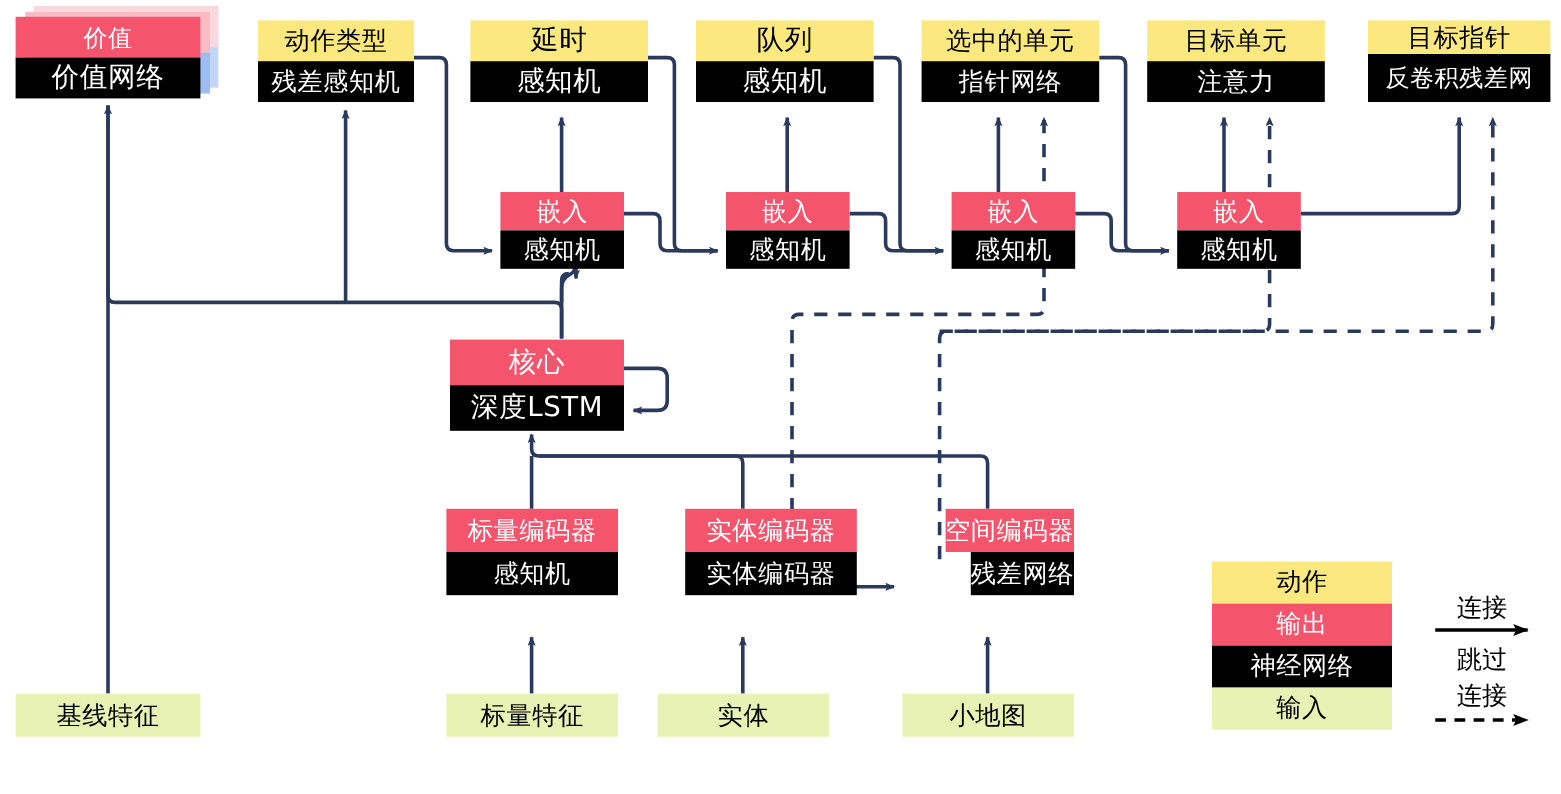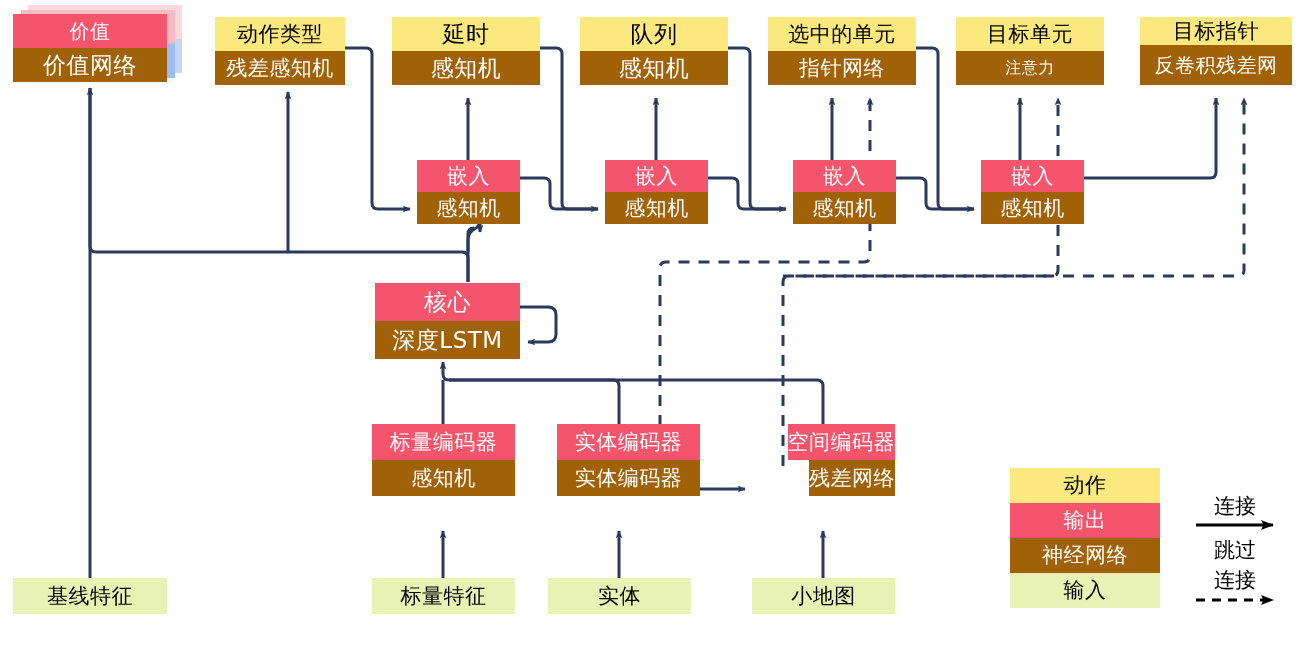--- a/index.html
+++ b/index.html
@@ -35,21 +35,21 @@
     box-sizing: border-box;
     display: flex;
     align-items: center;
     justify-content: center;
     white-space: nowrap;
     line-height: 1;
     letter-spacing: 0.5px;
   }
   .cell.action   { background: #fbe87f; color: #000000; }
   .cell.output   { background: #f4556c; color: #ffffff; }
-  .cell.network  { background: #a16207; color: #ffffff; }
+  .cell.network  { background: #000000; color: #ffffff; }
   .cell.input    { background: #e8f2b4; color: #000000; }
   .ghost {
     position: absolute;
     box-sizing: border-box;
   }
   .ghost .cell { opacity: 1; }
   .ghost-1 .cell.output  { background: #f9bcc5; }
   .ghost-1 .cell.network { background: #9dbcf0; }
   .ghost-2 .cell.output  { background: #fbd8de; }
   .ghost-2 .cell.network { background: #c4d6f6; }
@@ -172,21 +172,21 @@
     <div class="cell network" style="height:34px; font-size:23px;">感知机</div>
   </div>
 
   <div class="node" style="left:768px; top:17px; width:148px; height:68px;">
     <div class="cell action" style="height:34px; font-size:21px;">选中的单元</div>
     <div class="cell network" style="height:34px; font-size:21px;">指针网络</div>
   </div>
 
   <div class="node" style="left:956px; top:17px; width:148px; height:68px;">
     <div class="cell action" style="height:34px; font-size:21px;">目标单元</div>
-    <div class="cell network" style="height:34px; font-size:16px;text-align:right;">注意力</div>
+    <div class="cell network" style="height:34px; font-size:21px;text-align:right;">注意力</div>
   </div>
 
   <div class="node" style="left:1140px; top:17px; width:152px; height:68px;">
     <div class="cell action" style="height:34px; font-size:21px;">目标指针</div>
     <div class="cell network" style="height:48px; font-size:20px;">反卷积残差网</div>
   </div>
 
   <div class="node" style="left:417px; top:160px; width:103px; height:64px;">
     <div class="cell output" style="height:32px; font-size:21px;">嵌入</div>
     <div class="cell network" style="height:32px; font-size:21px;">感知机</div>
@@ -210,21 +210,21 @@
   <div class="node" style="left:375px; top:283px; width:145px; height:76px;">
     <div class="cell output" style="height:38px; font-size:23px;">核心</div>
     <div class="cell network" style="height:38px; font-size:23px;">深度LSTM</div>
   </div>
 
   <div class="node" style="left:372px; top:424px; width:143px; height:72px;">
     <div class="cell output" style="height:36px; font-size:21px;">标量编码器</div>
     <div class="cell network" style="height:36px; font-size:21px;">感知机</div>
   </div>
 
-  <div class="node" style="left:557px; top:424px; width:143px; height:72px;">
+  <div class="node" style="left:571px; top:424px; width:143px; height:72px;">
     <div class="cell output" style="height:36px; font-size:21px;">实体编码器</div>
     <div class="cell network" style="height:36px; font-size:21px;">实体编码器</div>
   </div>
 
   <div class="node" style="left:752px; top:424px; width:143px; height:72px;align-items:flex-end;">
     <div class="cell output" style="height:36px; font-size:21px;">空间编码器</div>
     <div class="cell network" style="height:36px; font-size:21px;">残差网络</div>
   </div>
 
   <div class="node" style="left:13px; top:578px; width:154px; height:36px;">

